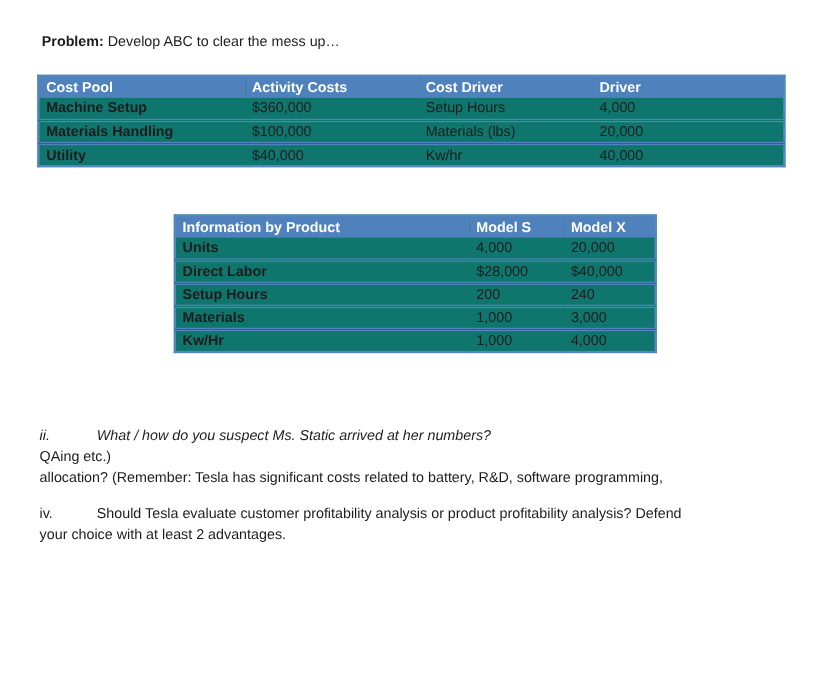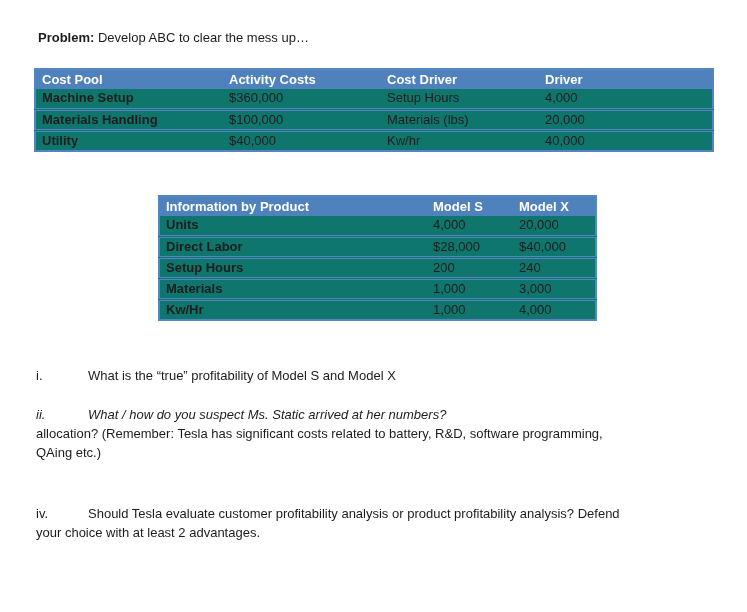--- a/index.html
+++ b/index.html
@@ -62,21 +62,21 @@
     top: 366px;
     width: 695px;
   }
   .questions p { line-height: 19px; }
   .q-num {
     display: inline-block;
     width: 52px;
   }
   .q-ii  { margin-top: 20px; font-style: italic; }
   .q-iii { margin-top: 15px; }
-  .q-iv  { margin-top: 42px; }
+  .q-iv  { margin-top: 14px; }
   .q-dash { font-weight: bold; }
 </style>
 </head>
 <body>
 
 <p class="problem-line"><span class="bold">Problem:</span><span> Develop ABC to clear the mess up…</span></p>
 
 <table class="doc-table" id="cost-pool-table">
   <colgroup>
     <col style="width:188px">
@@ -150,22 +150,21 @@
     </tr>
     <tr>
       <td class="row-label">Kw/Hr</td>
       <td>1,000</td>
       <td>4,000</td>
     </tr>
   </tbody>
 </table>
 
 <div class="questions">
-  <p class="q-i"><span class="q-num">i.</span><span>What is the “true” profitability of Model S and Model X</span></p>
 
   <p class="q-ii"><span class="q-num">ii.</span><span>What / how do you suspect Ms. Static arrived at her numbers?</span></p>
 
+  <p>QAing etc.)</p>
   <p>allocation? (Remember: Tesla has significant costs related to battery, R&amp;D, software programming,</p>
-  <p>QAing etc.)</p>
 
   <p class="q-iv"><span class="q-num">iv.</span><span>Should Tesla evaluate customer profitability analysis or product profitability analysis? Defend</span></p>
   <p>your choice with at least 2 advantages.</p>
 </div>
 
 </body></html>

